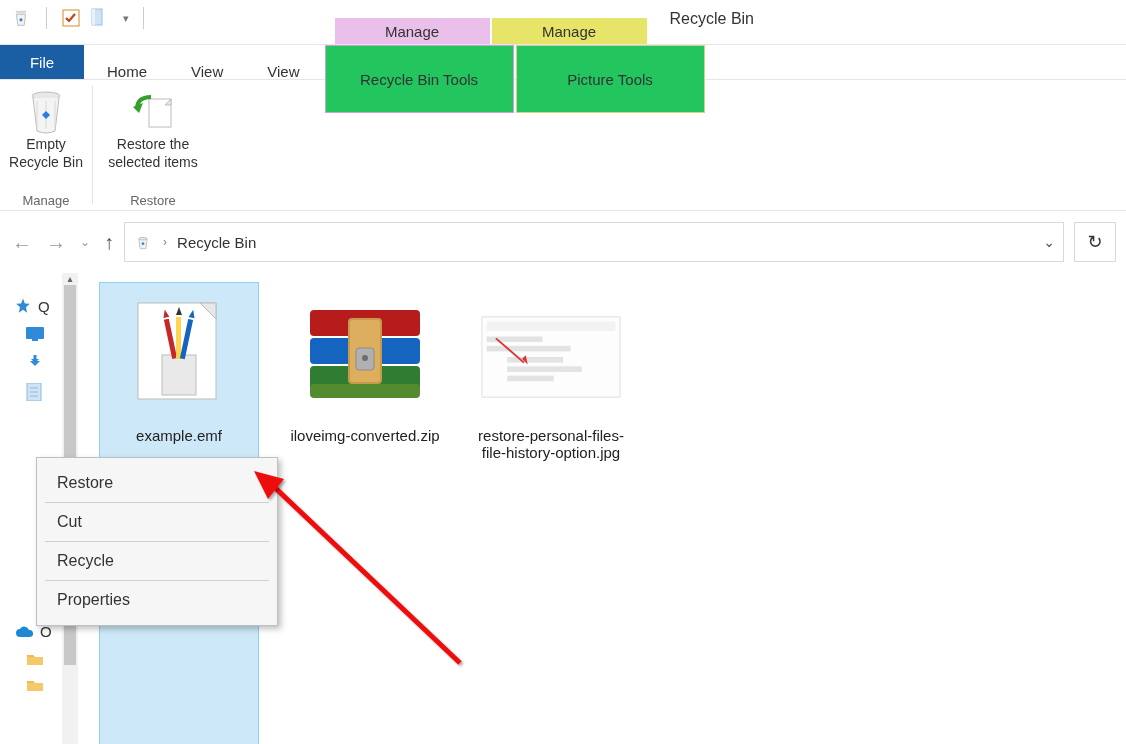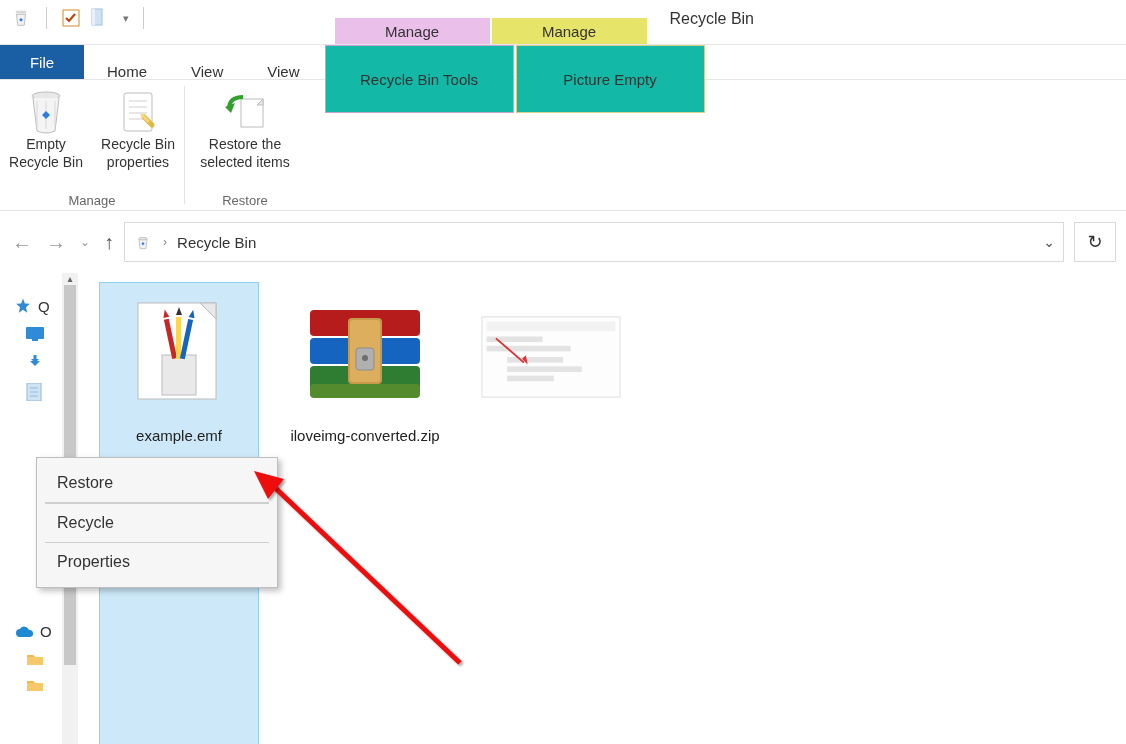--- a/index.html
+++ b/index.html
@@ -7,21 +7,21 @@
   .titlebar .qat{display:flex;align-items:center;gap:10px;padding:0 6px 4px 10px;height:44px}
   .qat-sep{width:1px;height:22px;background:#ccc;margin:0 4px}
   .titlebar .ctx-group{display:flex}
   .ctx-tab{height:26px;display:flex;align-items:center;justify-content:center;width:155px;font-size:15px;color:#333;margin:0 1px}
   .ctx-pink{background:#eac0ea}
   .ctx-yellow{background:#e7e46a}
   .titlebar .win-title{padding:0 20px 6px 22px;font-size:16px;color:#333;align-self:center}
   .tabrow{display:flex;align-items:flex-start;height:34px;border-bottom:1px solid #e6e6e6}
   .file-tab{background:#1a5ea3;color:#fff;width:84px;height:34px;display:flex;align-items:center;justify-content:center;font-size:15px}
   .tab{height:34px;padding:8px 20px;display:flex;align-items:center;font-size:15px;color:#333;border:1px solid transparent;border-bottom:none;margin-left:2px}
-  .tool-tab{border:1px solid #c8a3d6;background:#14b8a6;width:155px;justify-content:center;padding:16px}
+  .tool-tab{border:1px solid #c8a3d6;background:#22c55e;width:155px;justify-content:center;padding:16px}
   .tool-tab.yellow{border:1px solid #d6d08a}
   .ribbon{display:flex;height:130px;border-bottom:1px solid #e6e6e6;background:#fff}
   .ribbon-group{display:flex;flex-direction:column;align-items:center;justify-content:space-between;padding:6px 4px 2px 4px}
   .ribbon-group .buttons{display:flex;gap:8px}
   .ribbon-btn{display:flex;flex-direction:column;align-items:center;justify-content:flex-start;width:84px;text-align:center;font-size:14px;color:#333;padding-top:2px}
   .ribbon-btn.wide{width:112px}
   .ribbon-btn .icon{height:48px;display:flex;align-items:center;justify-content:center}
   .ribbon-group .label{font-size:13px;color:#666;margin-top:2px}
   .ribbon-sep{width:1px;background:#e3e3e3;margin:6px 0}
   .navrow{display:flex;align-items:center;height:50px;padding:6px 10px 6px 12px;gap:10px}
@@ -84,51 +84,37 @@
   </div>
   <div class="win-title">Recycle Bin</div>
 </div>
 
 <div class="tabrow">
   <div class="file-tab">File</div>
   <div class="tab">Home</div>
   <div class="tab">View</div>
   <div class="tab">View</div>
   <div class="tab tool-tab" style="margin-left:4px">Recycle Bin Tools</div>
-  <div class="tab tool-tab yellow">Picture Empty</div>
+  <div class="tab tool-tab yellow">Picture Tools</div>
 </div>
 
 <div class="ribbon">
   <div class="ribbon-group">
     <div class="buttons">
       <div class="ribbon-btn">
         <div class="icon">
           <svg width="42" height="46" viewBox="0 0 42 46">
               <ellipse cx="21" cy="7" rx="14" ry="4" fill="#e8e8e8" stroke="#bcbcbc"></ellipse>
               <path d="M8 9 L12 42 Q21 46 30 42 L34 9" fill="#f4f4f4" stroke="#bcbcbc"></path>
               <path d="M12 12v26M21 12v28M30 12v26" stroke="#d7d7d7"></path>
               <path fill="#2a7de1" d="M17 26l4-4 4 4-4 4z"></path>
             </svg>
         </div>
         <div style="line-height:1.25">Empty Recycle Bin</div>
       </div>
-      <div class="ribbon-btn">
-        <div class="icon">
-          <svg width="40" height="46" viewBox="0 0 40 46">
-              <rect x="6" y="4" width="28" height="38" rx="2" fill="#fff" stroke="#bcbcbc"></rect>
-              <line x1="11" y1="12" x2="29" y2="12" stroke="#cfcfcf"></line>
-              <line x1="11" y1="18" x2="29" y2="18" stroke="#cfcfcf"></line>
-              <line x1="11" y1="24" x2="29" y2="24" stroke="#cfcfcf"></line>
-              <line x1="11" y1="30" x2="29" y2="30" stroke="#cfcfcf"></line>
-              <path d="M26 28 L34 36" stroke="#e2b83e" stroke-width="5" stroke-linecap="round"></path>
-              <path d="M24 26 L30 32" stroke="#f4d77e" stroke-width="3" stroke-linecap="round"></path>
-            </svg>
-        </div>
-        <div style="line-height:1.25">Recycle Bin properties</div>
-      </div>
     </div>
     <div class="label">Manage</div>
   </div>
   <div class="ribbon-sep"></div>
   <div class="ribbon-group">
     <div class="buttons">
       <div class="ribbon-btn wide">
         <div class="icon">
           <svg width="48" height="46" viewBox="0 0 48 46">
               <rect x="20" y="10" width="22" height="28" fill="#fff" stroke="#bcbcbc"></rect>
@@ -276,27 +262,29 @@
           <rect x="6" y="6" width="138" height="10" fill="#f2f2f2"></rect>
           <rect x="6" y="22" width="60" height="6" fill="#e3e3e3"></rect>
           <rect x="6" y="32" width="90" height="6" fill="#e3e3e3"></rect>
           <rect x="28" y="44" width="60" height="6" fill="#e3e3e3"></rect>
           <rect x="28" y="54" width="80" height="6" fill="#e3e3e3"></rect>
           <rect x="28" y="64" width="50" height="6" fill="#e3e3e3"></rect>
           <line x1="16" y1="24" x2="46" y2="50" stroke="#d33" stroke-width="2"></line>
           <path d="M44 46l6 6-2-10z" fill="#d33"></path>
         </svg>
       </div>
+      <div>restore-personal-files-file-history-option.jpg</div>
     </div>
   </div>
 </div>
 
 <div class="ctxmenu">
   <div class="item">Restore</div>
   <div class="sep"></div>
+  <div class="item">Cut</div>
   <div class="sep"></div>
   <div class="item">Recycle</div>
   <div class="sep"></div>
   <div class="item bold">Properties</div>
 </div>
 
 <svg class="arrow-annot" width="230" height="210" viewBox="0 0 230 210">
   <defs>
       <filter id="sh">
         <feDropShadow dx="2" dy="2" stdDeviation="1" flood-opacity=".3"></feDropShadow>

